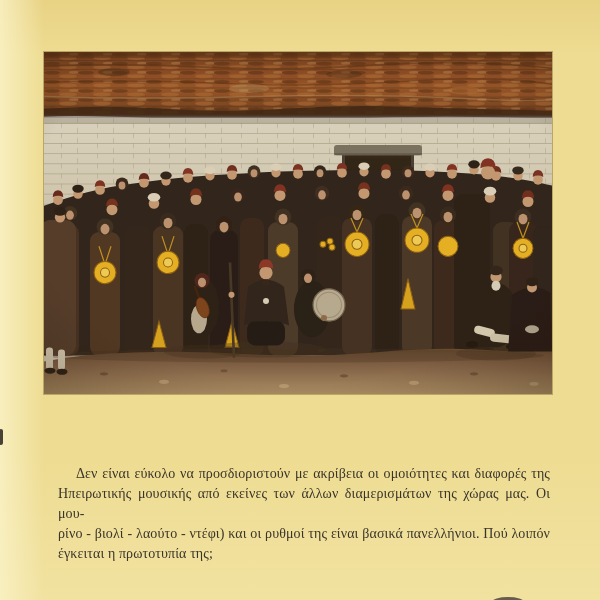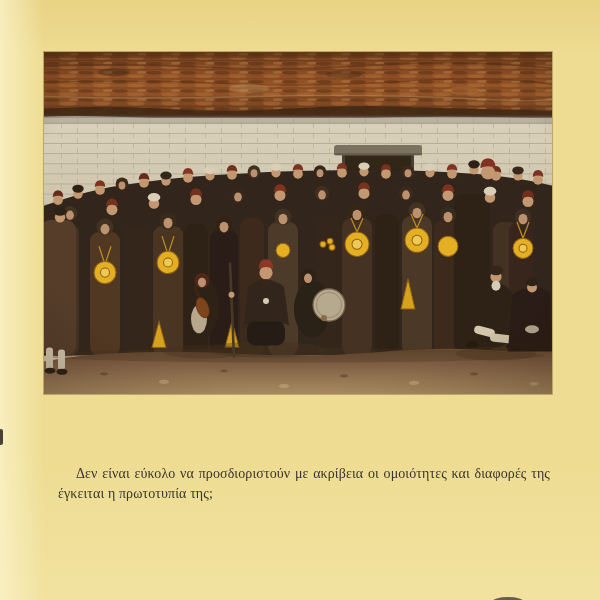--- a/index.html
+++ b/index.html
@@ -309,18 +309,20 @@
         </g>
 
         <rect x="0" y="0" width="508" height="338" fill="#b5843c" opacity=".07"></rect>
       </g>
       <rect x="0" y="0" width="508" height="338" fill="url(#gVig)"></rect>
     </svg>
   </div>
 
   <div class="bodytext">
     <div class="line indent">Δεν είναι εύκολο να προσδιοριστούν με ακρίβεια οι ομοιότητες και διαφορές της</div>
+    <div class="line">Ηπειρωτικής μουσικής από εκείνες των άλλων διαμερισμάτων της χώρας μας. Οι μου-</div>
+    <div class="line">ρίνο - βιολί - λαούτο - ντέφι) και οι ρυθμοί της είναι βασικά πανελλήνιοι. Πού λοιπόν</div>
     <div class="line last">έγκειται η πρωτοτυπία της;</div>
   </div>
 
   <div class="edge-mark"></div>
   <div class="page-mark"></div>
 </div>
 
 </body></html>

